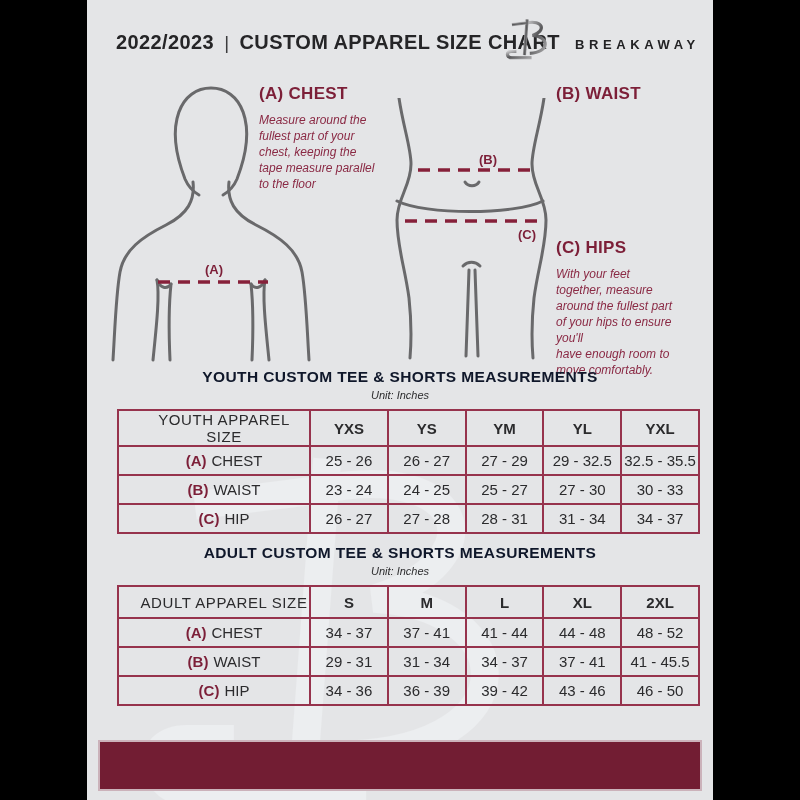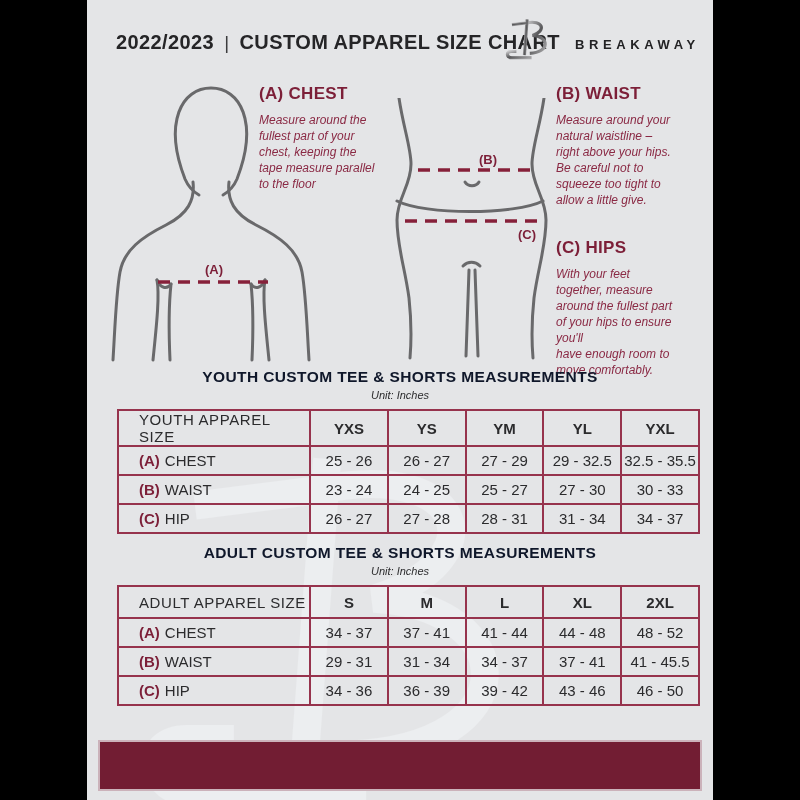--- a/index.html
+++ b/index.html
@@ -34,21 +34,21 @@
   .tbl-unit{position:absolute;left:0;width:100%;text-align:center;font-size:11px;
             font-style:italic;color:#2c2c2e;}
   .t1{top:368px;} .u1{top:389px;} .t2{top:544px;} .u2{top:565px;}
   table.size{position:absolute;left:30px;width:583px;border-collapse:collapse;table-layout:fixed;
              background:transparent;}
   .youth{top:409px;} .adult{top:585px;}
   table.size th,table.size td{border:2px solid #96334d;text-align:center;color:#2b2b2d;
              font-size:15px;padding:0;}
   table.size th{height:30px;font-weight:700;}
   table.size td{height:27px;font-weight:400;}
-  table.size .labelcol{width:170px;text-align:left;padding-left:20px;}
+  table.size .labelcol{width:170px;text-align:center;padding-left:20px;}
   table.size th.labelcol{font-weight:400;letter-spacing:.6px;font-size:15px;}
   .rk{color:#7c1f38;font-weight:700;margin-right:5px;}
 
   
   .footer-bar{position:absolute;left:11px;top:740px;width:600px;height:47px;
               background:#721d33;border:2px solid #cbb2ba;}
 </style>
 </head>
 <body>
 
@@ -132,26 +132,20 @@
       <div class="guide guide-a">
         <h3>(A) CHEST</h3>
         <p>Measure around the
 fullest part of your
 chest, keeping the
 tape measure parallel
 to the floor</p>
       </div>
       <div class="guide guide-b">
         <h3>(B) WAIST</h3>
-        <p>Measure around your
-natural waistline –
-right above your hips.
-Be careful not to
-squeeze too tight to
-allow a little give.</p>
       </div>
       <div class="guide guide-c">
         <h3>(C) HIPS</h3>
         <p>With your feet
 together, measure
 around the fullest part
 of your hips to ensure
 you'll
 have enough room to
 move comfortably.</p>

